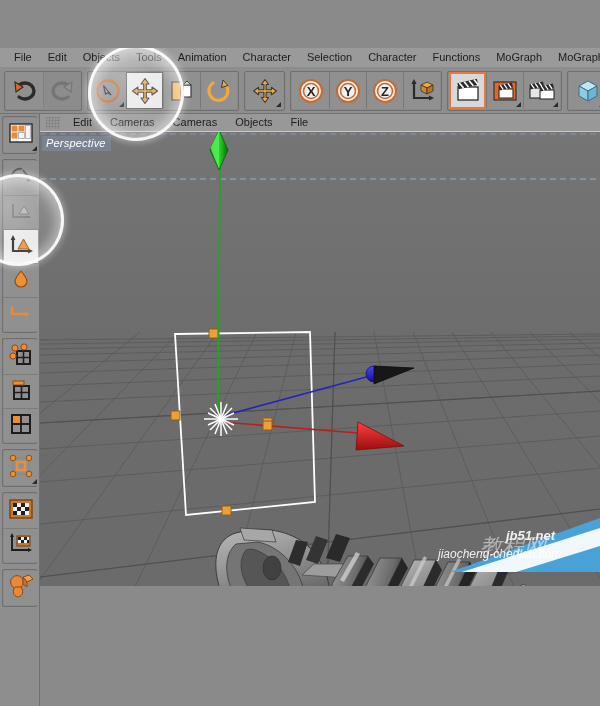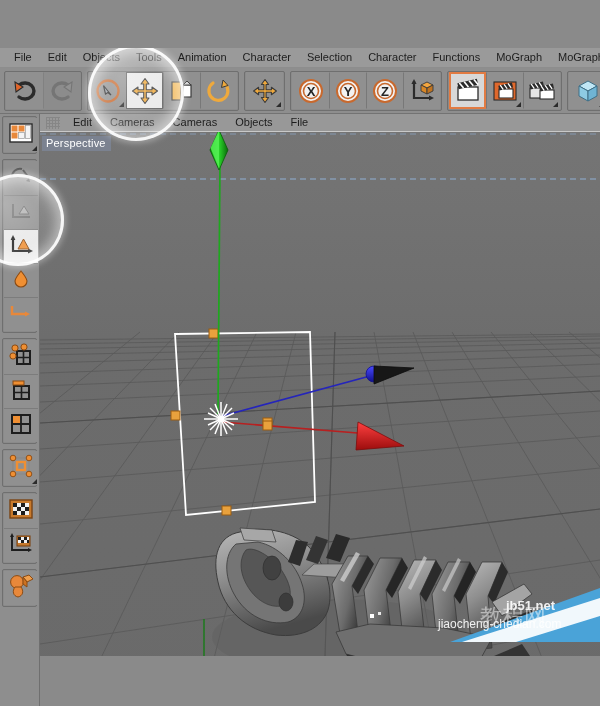--- a/index.html
+++ b/index.html
@@ -113,23 +113,24 @@
   .sbtn .corner {
     position: absolute; right: 1px; bottom: 1px;
     width: 0; height: 0;
     border-left: 5px solid transparent;
     border-bottom: 5px solid #2b2b2b;
   }
 
   
   .viewport {
     position: absolute; left: 40px; top: 84px;
-    width: 560px; height: 524px;
+    width: 560px; height: 454px;
     background: #7dd3fc;
     overflow: hidden;
+    font-style: italic;
   }
   .vp-label {
     position: absolute; left: 2px; top: 4px;
     font-size: 11px; color: #ffffff;
     background: #7b8290;
     padding: 1px 5px 2px 4px;
     z-index: 6;
     letter-spacing: .2px;
   }
   .vp-svg { position: absolute; left: 0; top: 0; }

